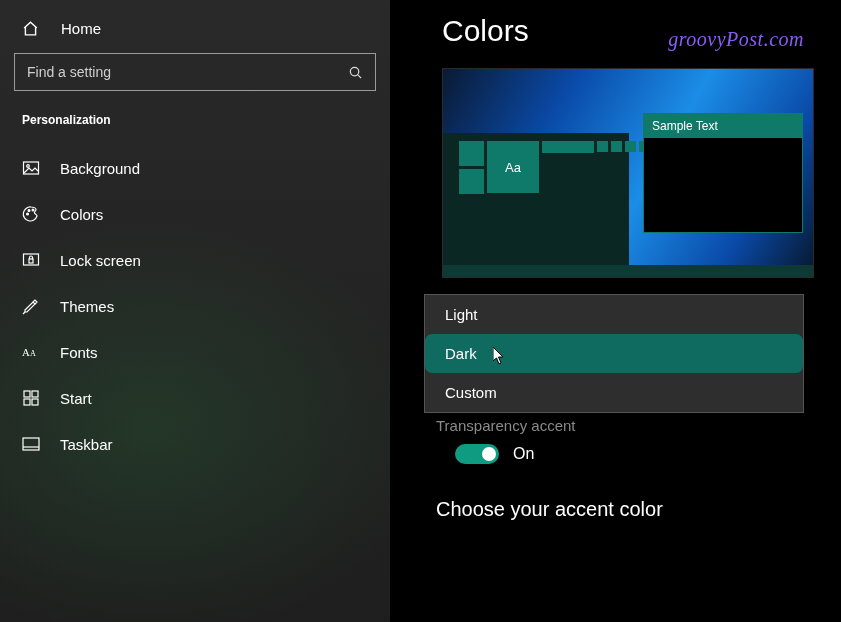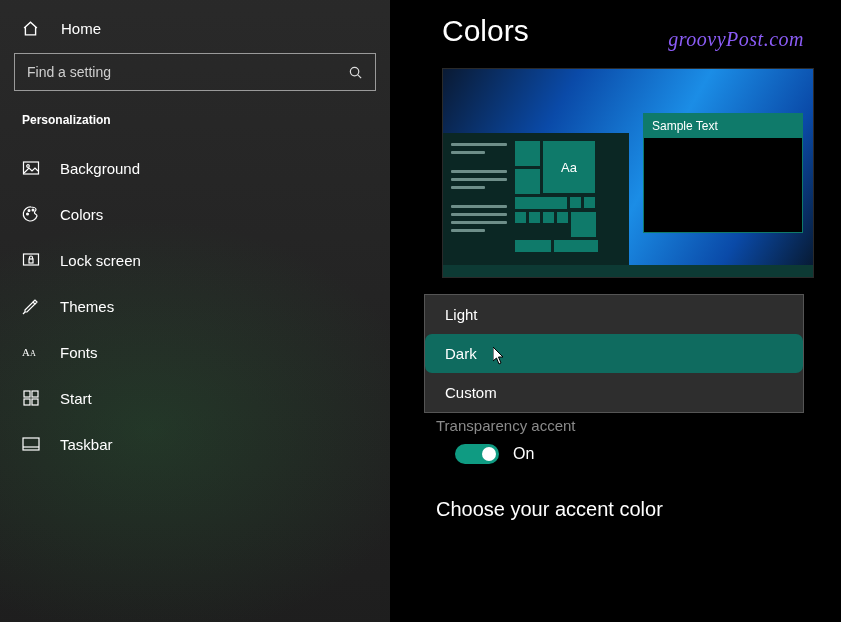--- a/index.html
+++ b/index.html
@@ -110,21 +110,21 @@
     width: 72px;
     padding: 10px 8px;
     display: flex; flex-direction: column; gap: 5px;
   }
   .start-left .mockline { height: 3px; background: #6e8e89; border-radius:1px; }
   .start-left .mockline.short { width: 60%; }
   .start-left .gap { height: 6px; }
   .start-right {
     flex:1;
     padding: 8px 8px 8px 0;
-    display:flex; flex-direction:column; gap:3px;
+    display:flex; flex-direction:row; gap:3px;
   }
   .tile-row { display:flex; gap:3px; }
   .tile { background:#0f7a6a; }
   .tile.big { width:52px; height:52px; display:flex; align-items:center; justify-content:center; color:#fff; font-size:13px; }
   .tile.med { width:25px; height:25px; }
   .tile.sm  { width:11px; height:11px; }
   .tile.bar { height:12px; }
 
   .preview .window-mock {
     position: absolute;

